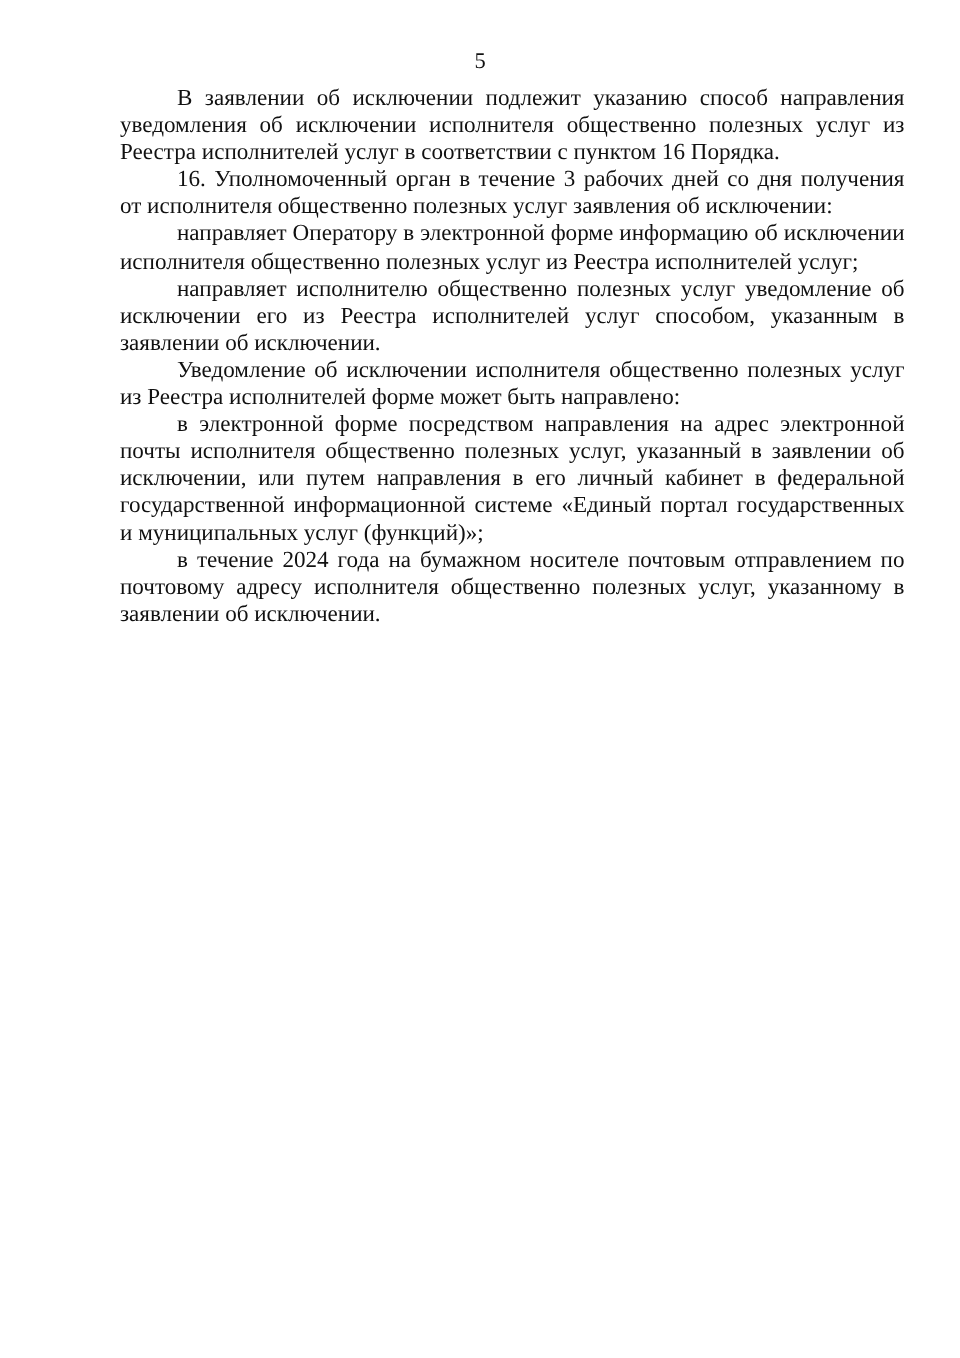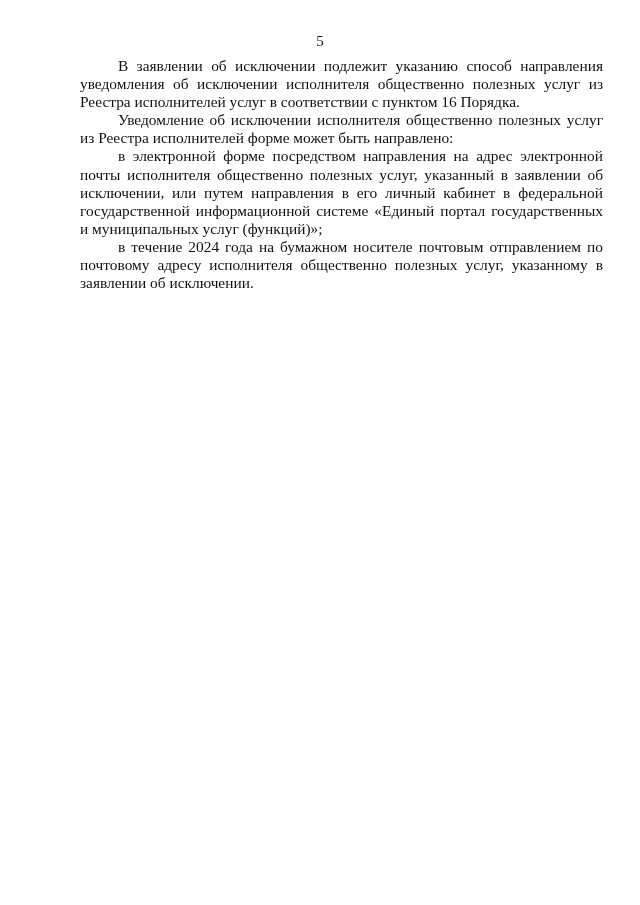--- a/index.html
+++ b/index.html
@@ -14,16 +14,19 @@
   }
   .para { margin: 0; text-align: justify; text-indent: 38px; font-family: Liberation Serif, serif; }
 </style>
 </head>
 <body>
 
 <div class="page-number">5</div>
 
 <div class="body-text">
   <p class="para">В заявлении об исключении подлежит указанию способ направления уведомления об исключении исполнителя общественно полезных услуг из Реестра исполнителей услуг в соответствии с пунктом 16 Порядка.</p>
+  <p class="para">16. Уполномоченный орган в течение 3 рабочих дней со дня  получения от исполнителя общественно полезных услуг заявления об исключении:</p>
+  <p class="para">направляет Оператору в электронной форме информацию об исключении исполнителя общественно полезных услуг из Реестра исполнителей услуг;</p>
+  <p class="para">направляет исполнителю общественно полезных услуг уведомление об исключении его из Реестра исполнителей услуг способом, указанным в заявлении об исключении.</p>
   <p class="para">Уведомление об исключении исполнителя общественно полезных услуг из Реестра исполнителей форме может быть направлено:</p>
   <p class="para">в электронной форме посредством направления на адрес электронной почты исполнителя общественно полезных услуг, указанный в заявлении об исключении, или путем направления в его личный кабинет в федеральной государственной информационной системе «Единый портал государственных и муниципальных услуг (функций)»;</p>
   <p class="para">в течение 2024 года на бумажном носителе почтовым отправлением по почтовому адресу исполнителя общественно полезных услуг, указанному в заявлении об исключении.</p>
 </div>
 
 </body></html>

